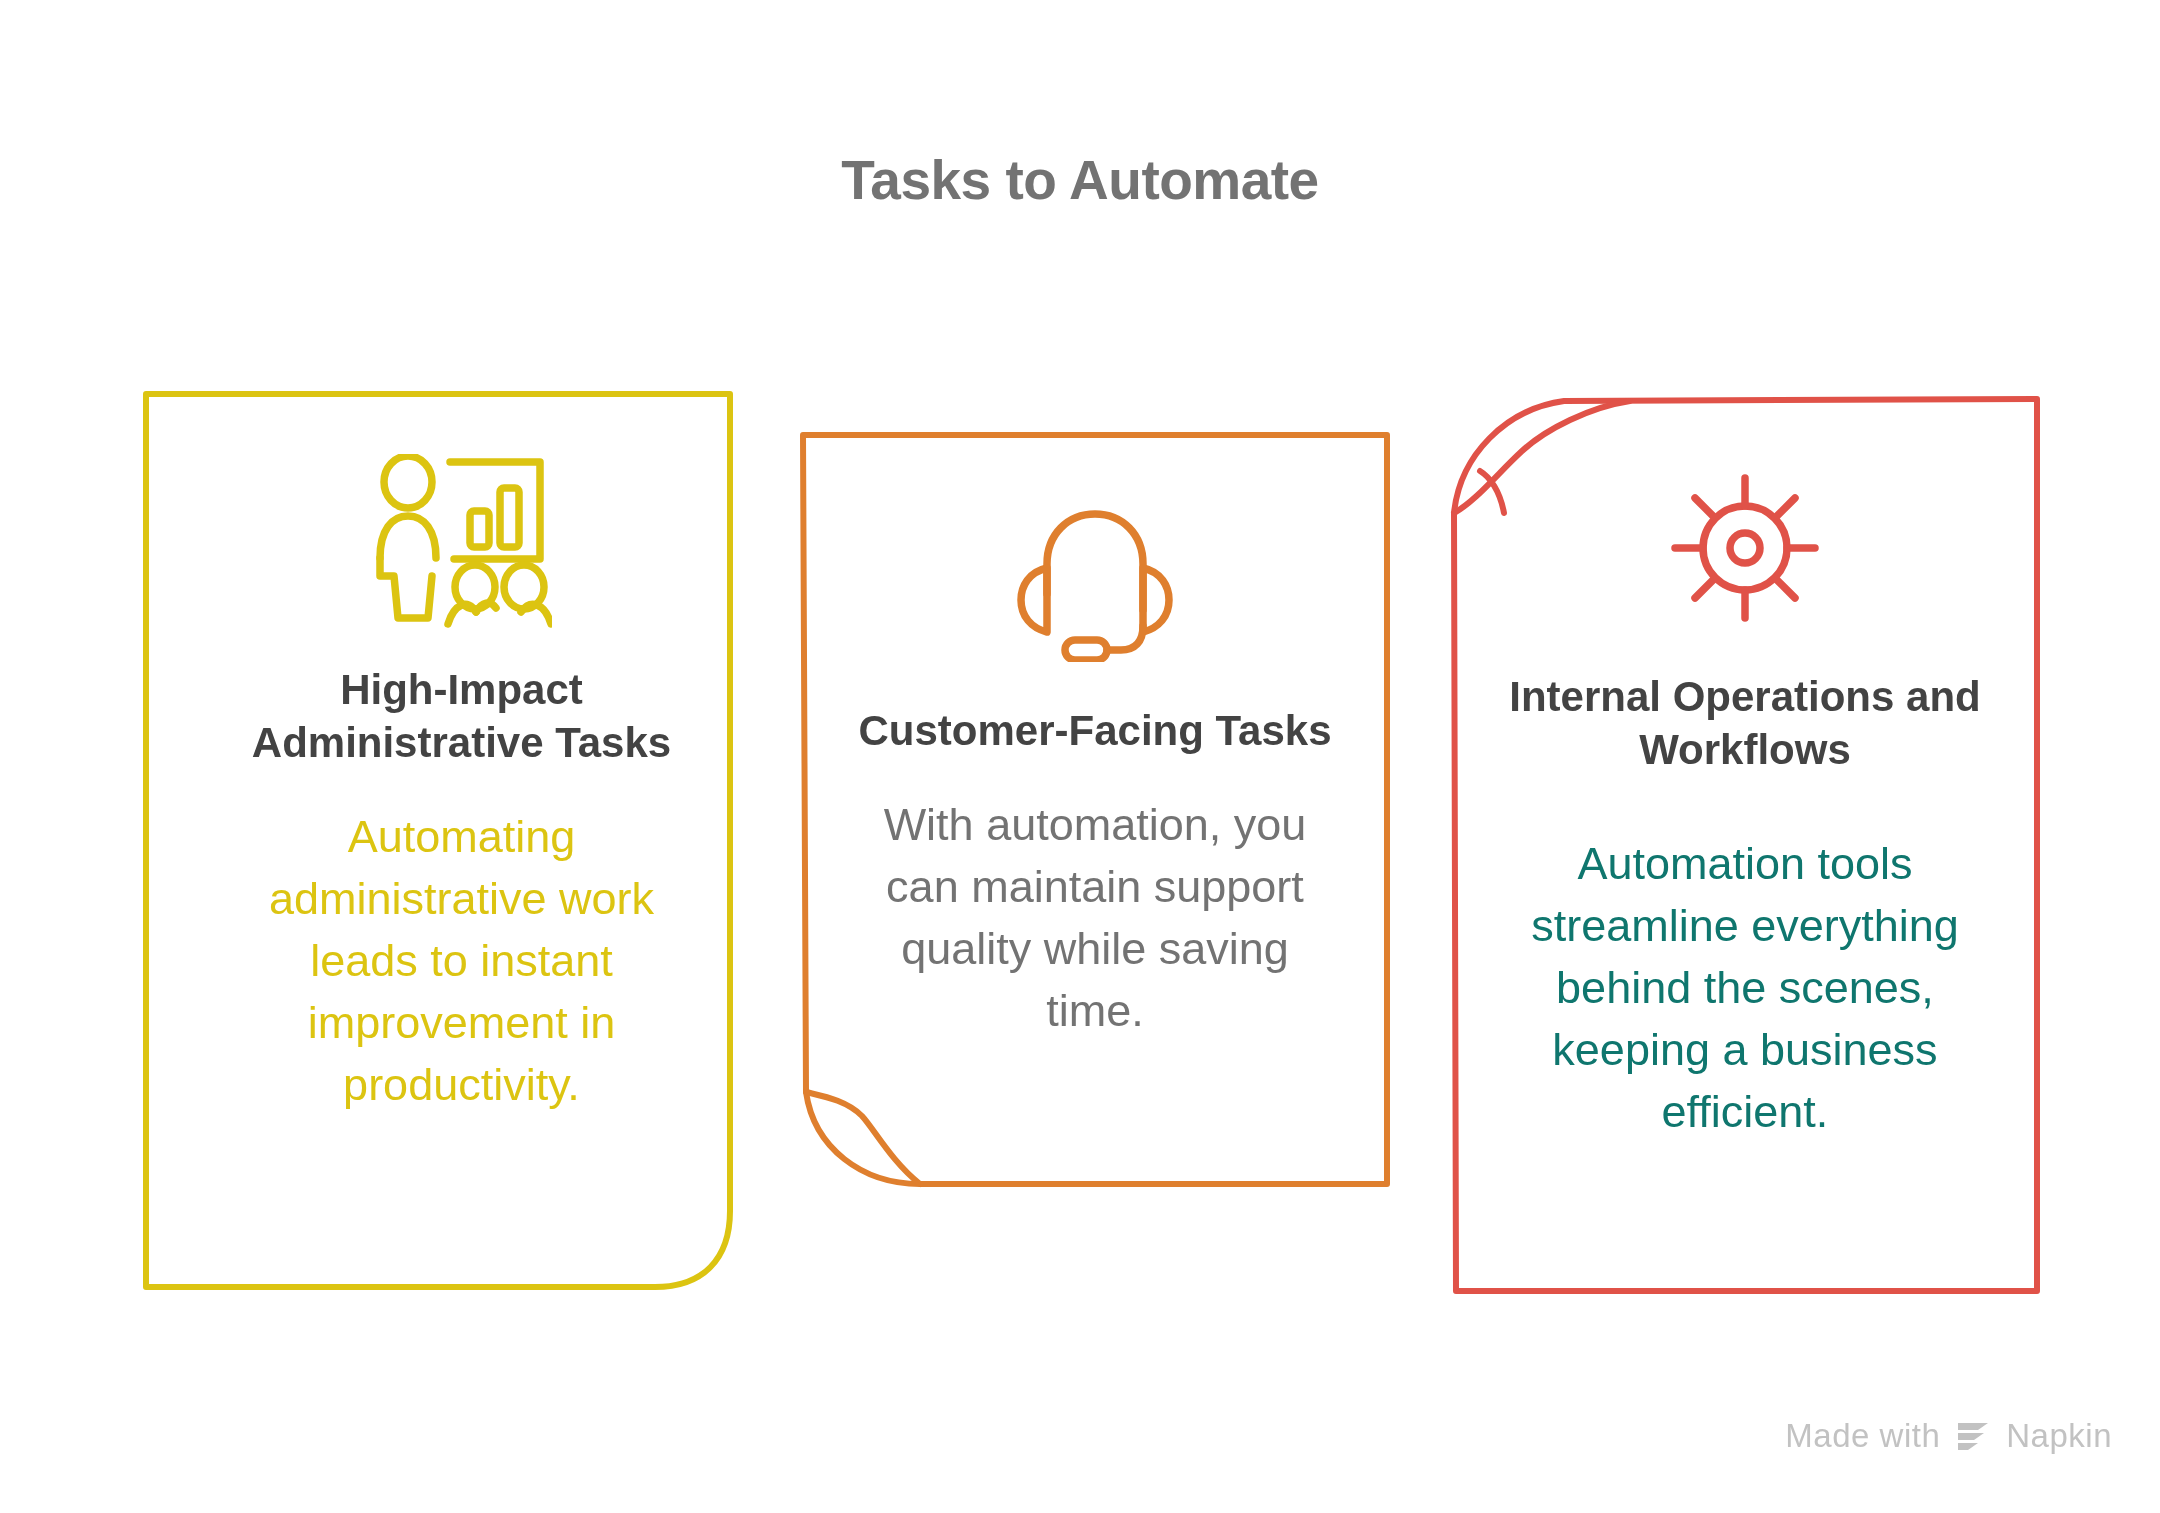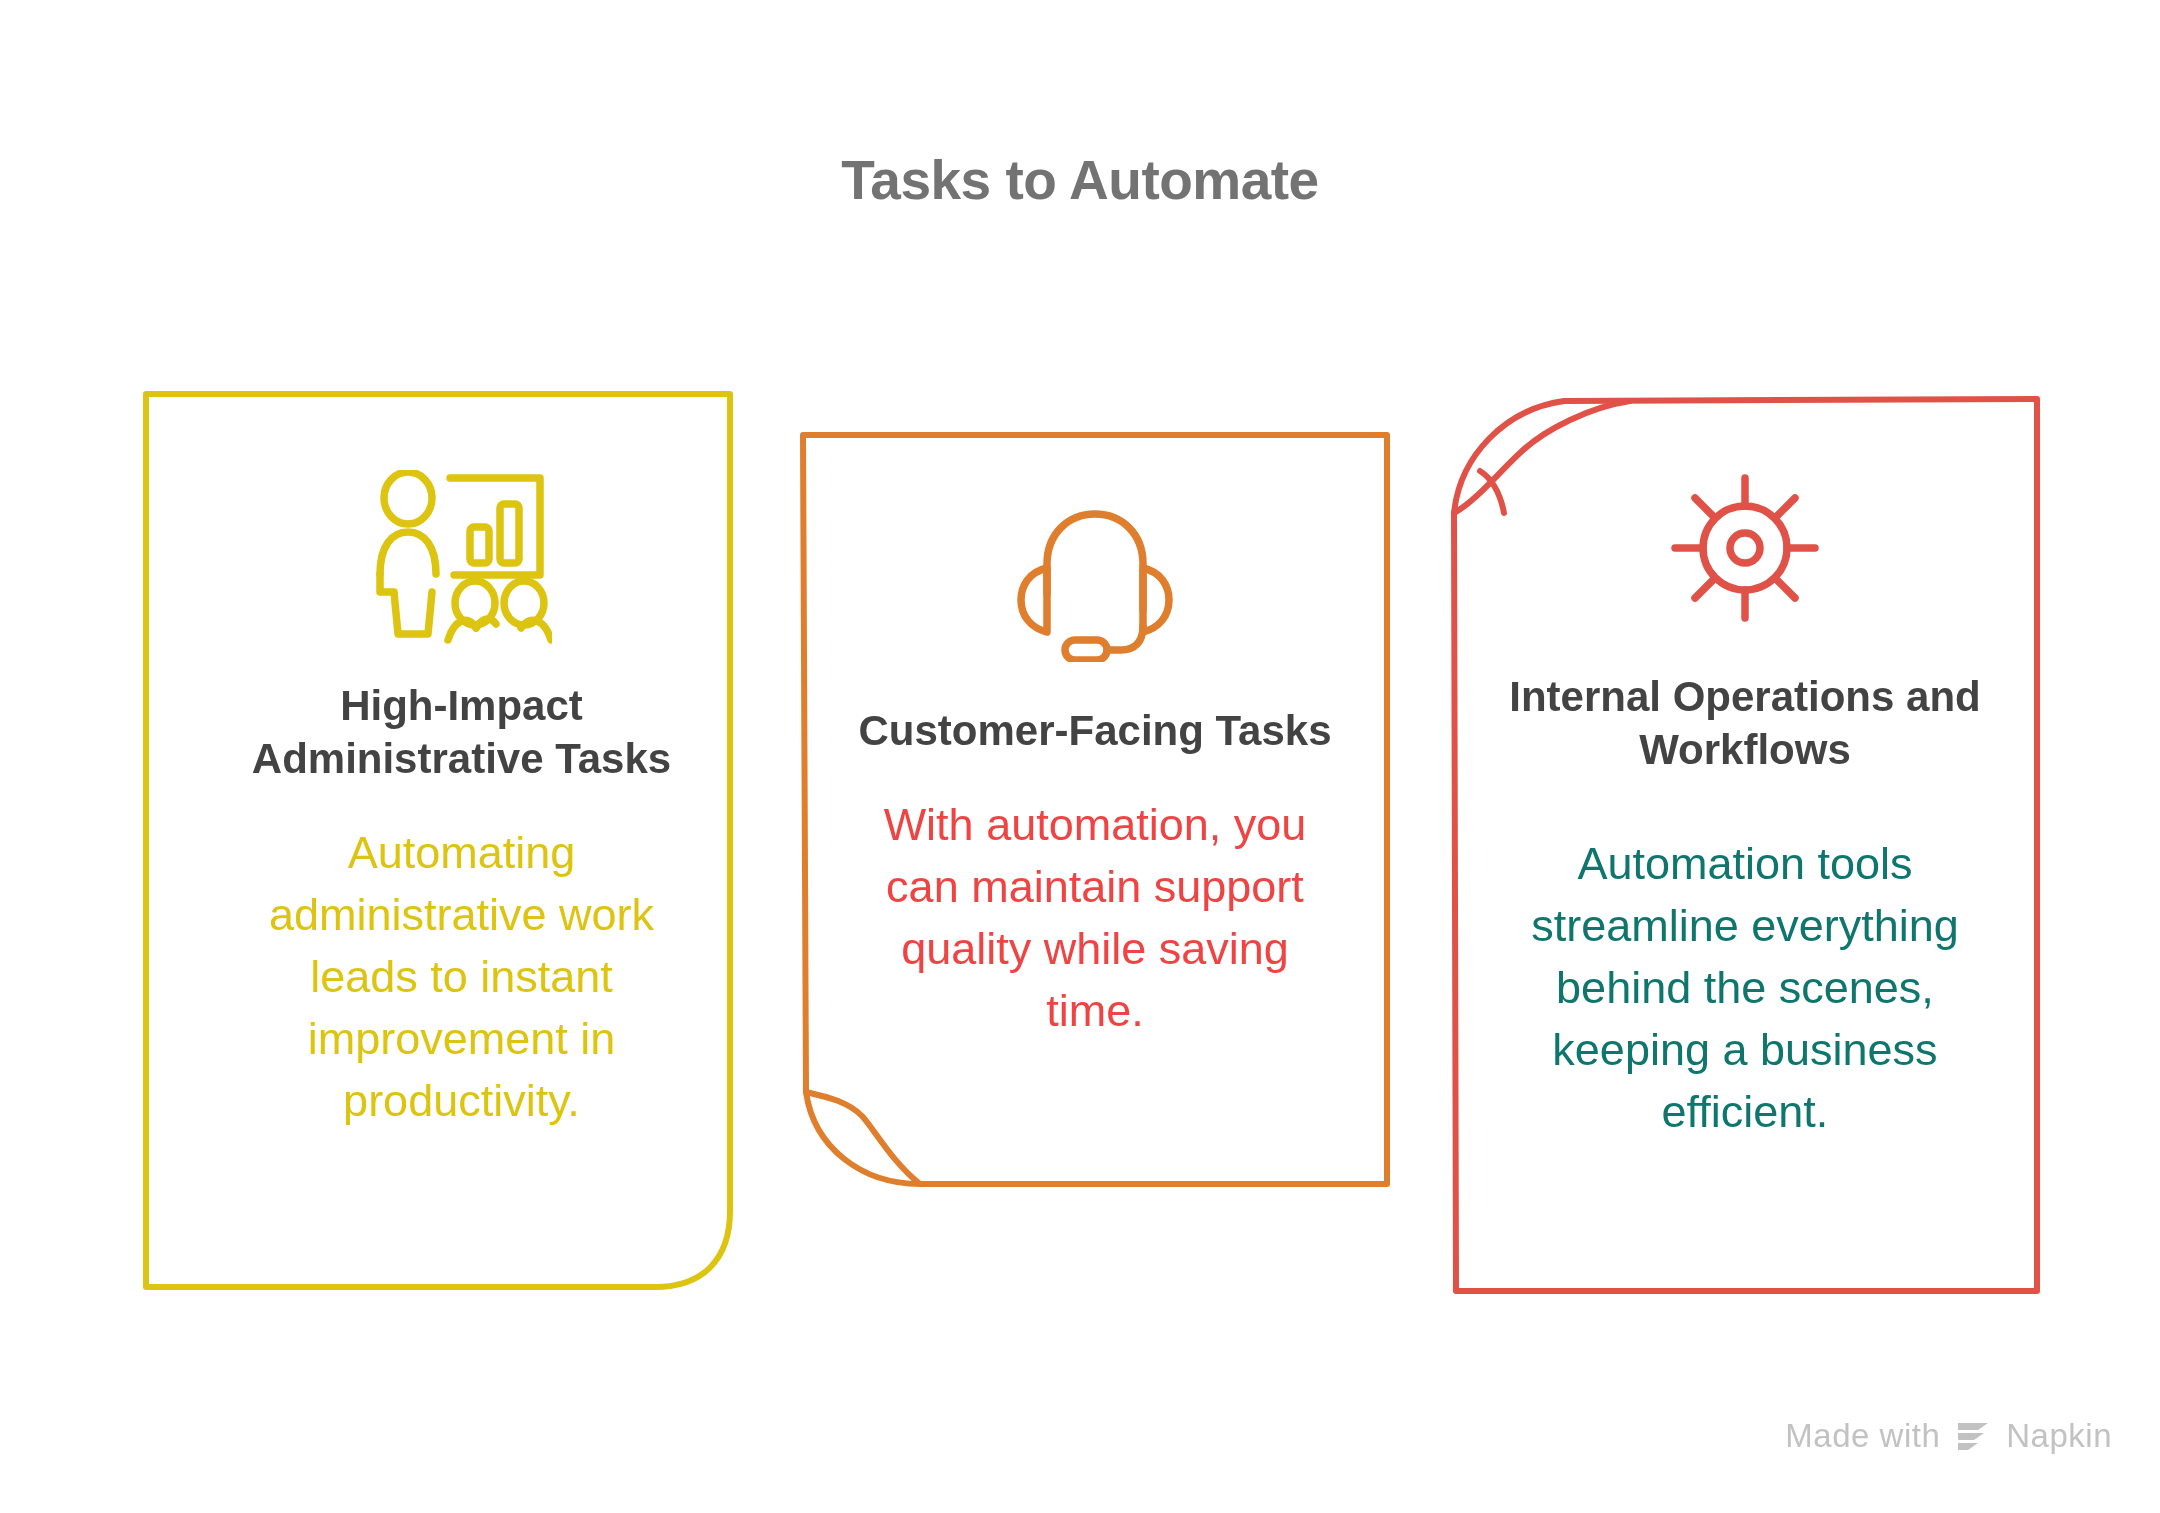--- a/index.html
+++ b/index.html
@@ -67,29 +67,29 @@
   }
   .card-body {
     font-size:45px;
     text-align:center;
     line-height:1.38;
     width:82%;
   }
 
   
   #card-admin { left:143px; top:391px; width:590px; height:900px; }
-  #card-admin .card-inner { padding-top:71px;margin-left:47px; }
+  #card-admin .card-inner { padding-top:55px;margin-left:47px; }
   #card-admin .card-heading { margin-top:28px; }
   #card-admin .card-body { margin-top:36px; color:#DCC411; }
 
   
   #card-customer { left:800px; top:432px; width:590px; height:763px; }
   #card-customer .card-inner { padding-top:55px; }
   #card-customer .card-heading { margin-top:28px; }
-  #card-customer .card-body { margin-top:36px; color:#ef4444; }
+  #card-customer .card-body { margin-top:36px; color:#737373; }
 
   
   #card-operations { left:1450px; top:395px; width:590px; height:900px; }
   #card-operations .card-inner { padding-top:58px; }
   #card-operations .card-heading { margin-top:28px; }
   #card-operations .card-body { margin-top:56px; color:#0f766e; }
 
   
   #footer-watermark {
     position:absolute;

